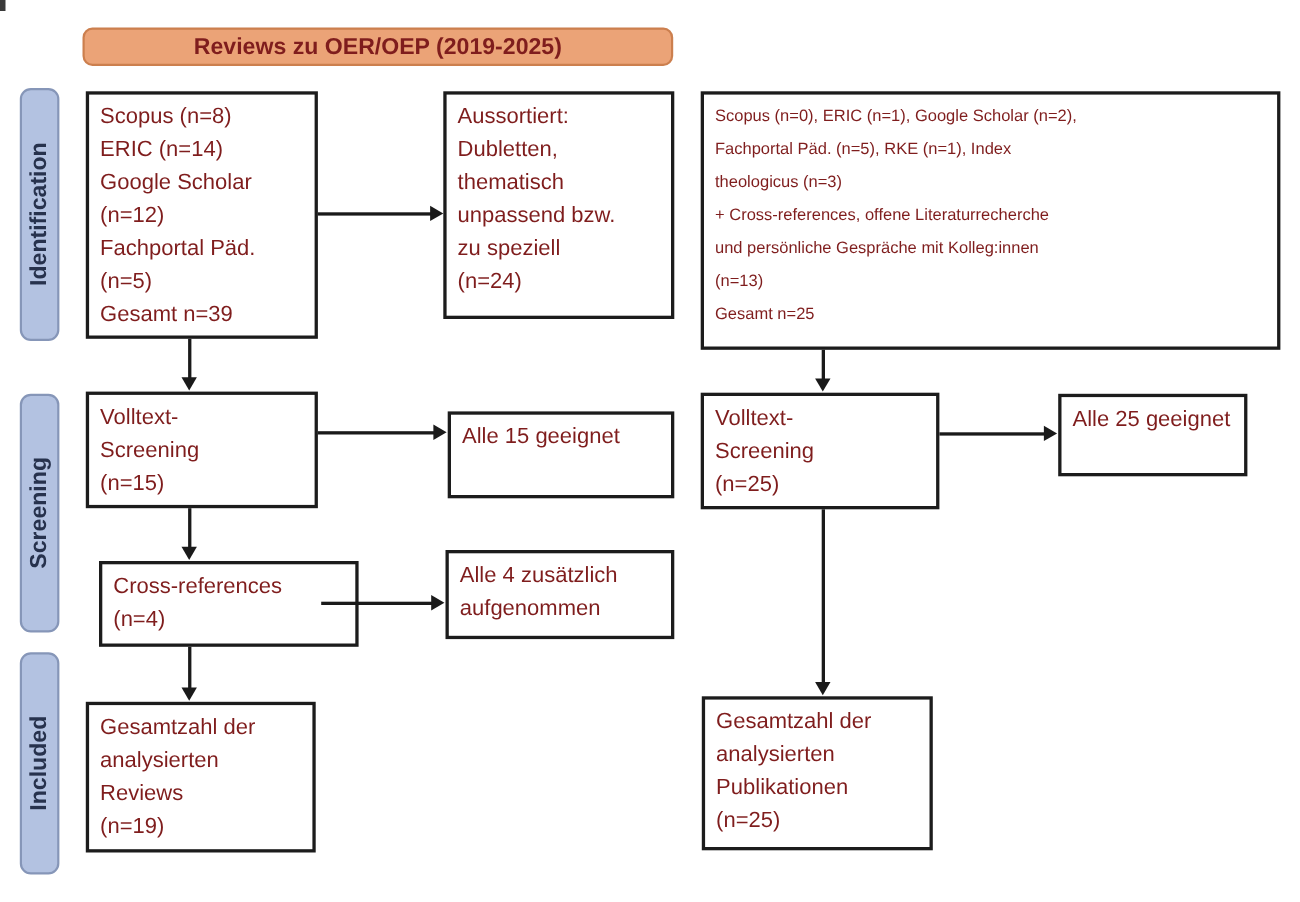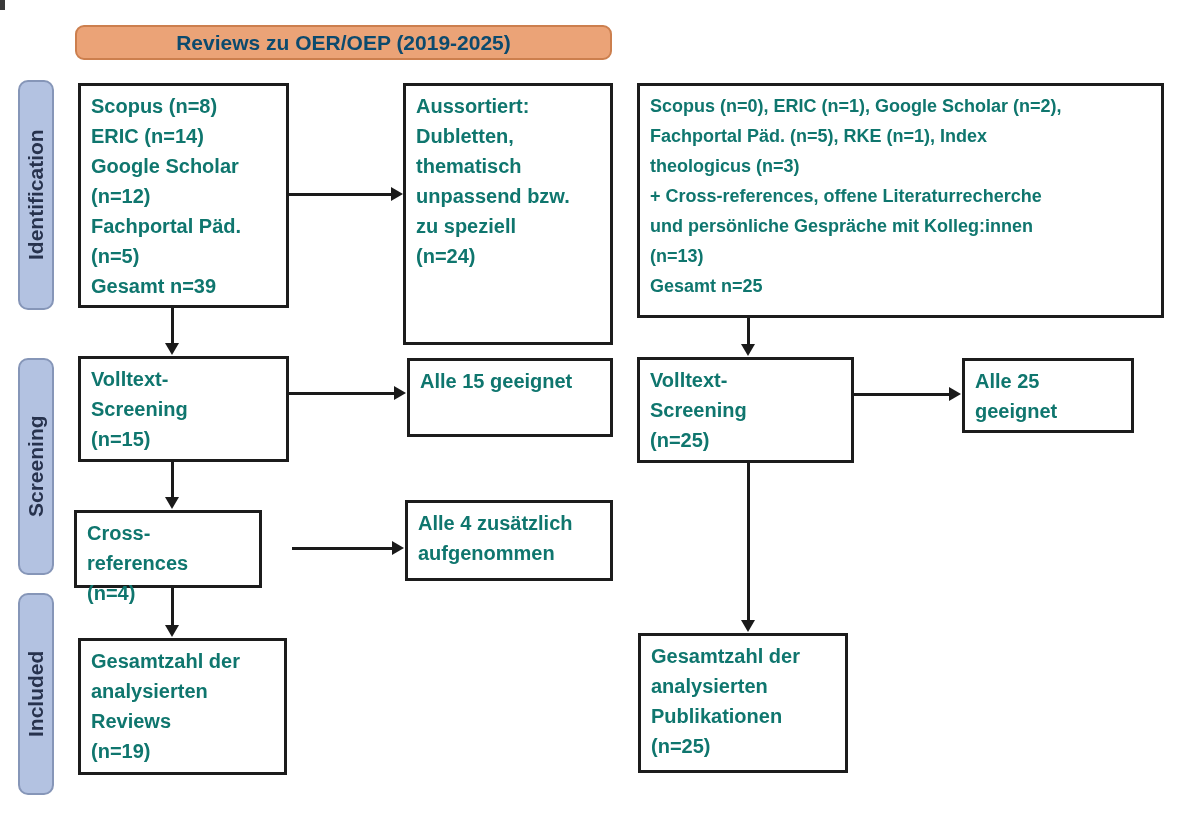--- a/index.html
+++ b/index.html
@@ -12,21 +12,21 @@
     overflow: hidden;
   }
 
   
   .col-hdr {
     position: absolute;
     box-sizing: border-box;
     background: #eba377;
     border: 2px solid #cc7f4e;
     border-radius: 9px;
-    color: #0c4a6e;
+    color: #7f1d1d;
     font-weight: bold;
     font-size: 21px;
     display: flex;
     align-items: center;
     justify-content: center;
     white-space: nowrap;
   }
   .hdr-left  { left: 75px;  top: 25px; width: 537px; height: 35px; }
   .hdr-right { left: 630px; top: 25px; width: 538px; height: 35px; }
 
@@ -50,35 +50,35 @@
   .stage-identification { left: 18px; top: 80px;  width: 36px; height: 230px; }
   .stage-screening      { left: 18px; top: 358px; width: 36px; height: 217px; }
   .stage-included       { left: 18px; top: 593px; width: 36px; height: 202px; }
 
   
   .box {
     position: absolute;
     box-sizing: border-box;
     background: #ffffff;
     border: 3px solid #1c1c1c;
-    color: #0f766e;
-    font-weight: bold;
+    color: #7f1d1d;
+    font-weight: normal;
     font-size: 20px;
     line-height: 30px;
     padding: 5px 10px;
     white-space: pre-line;
   }
   .b-l-src   { left: 78px;  top: 83px;  width: 211px; height: 225px; }
-  .b-l-ex    { left: 403px; top: 83px;  width: 210px; height: 262px; }
+  .b-l-ex    { left: 403px; top: 83px;  width: 210px; height: 207px; }
   .b-l-scr   { left: 78px;  top: 356px; width: 211px; height: 106px; }
-  .b-l-scr-r { left: 407px; top: 358px; width: 206px; height: 79px;  }
-  .b-l-cr    { left: 74px;  top: 510px; width: 188px; height: 78px;  }
+  .b-l-scr-r { left: 407px; top: 374px; width: 206px; height: 79px;  }
+  .b-l-cr    { left: 90px;  top: 510px; width: 236px; height: 78px;  }
   .b-l-cr-r  { left: 405px; top: 500px; width: 208px; height: 81px;  }
   .b-l-inc   { left: 78px;  top: 638px; width: 209px; height: 137px; }
-  .b-r-src   { left: 637px; top: 83px;  width: 527px; height: 235px; font-size: 18px; }
+  .b-r-src   { left: 637px; top: 83px;  width: 527px; height: 235px; font-size: 15px; }
   .b-r-scr   { left: 637px; top: 357px; width: 217px; height: 106px; }
   .b-r-scr-r { left: 962px; top: 358px; width: 172px; height: 75px;  }
   .b-r-inc   { left: 638px; top: 633px; width: 210px; height: 140px; }
 
   
   .arr-h { position: absolute; height: 3px; background: #1a1a1a; }
   .arr-h::after {
     content: ""; position: absolute; right: -11px; top: -6px;
     border-top: 7px solid transparent; border-bottom: 7px solid transparent;
     border-left: 12px solid #1a1a1a;

